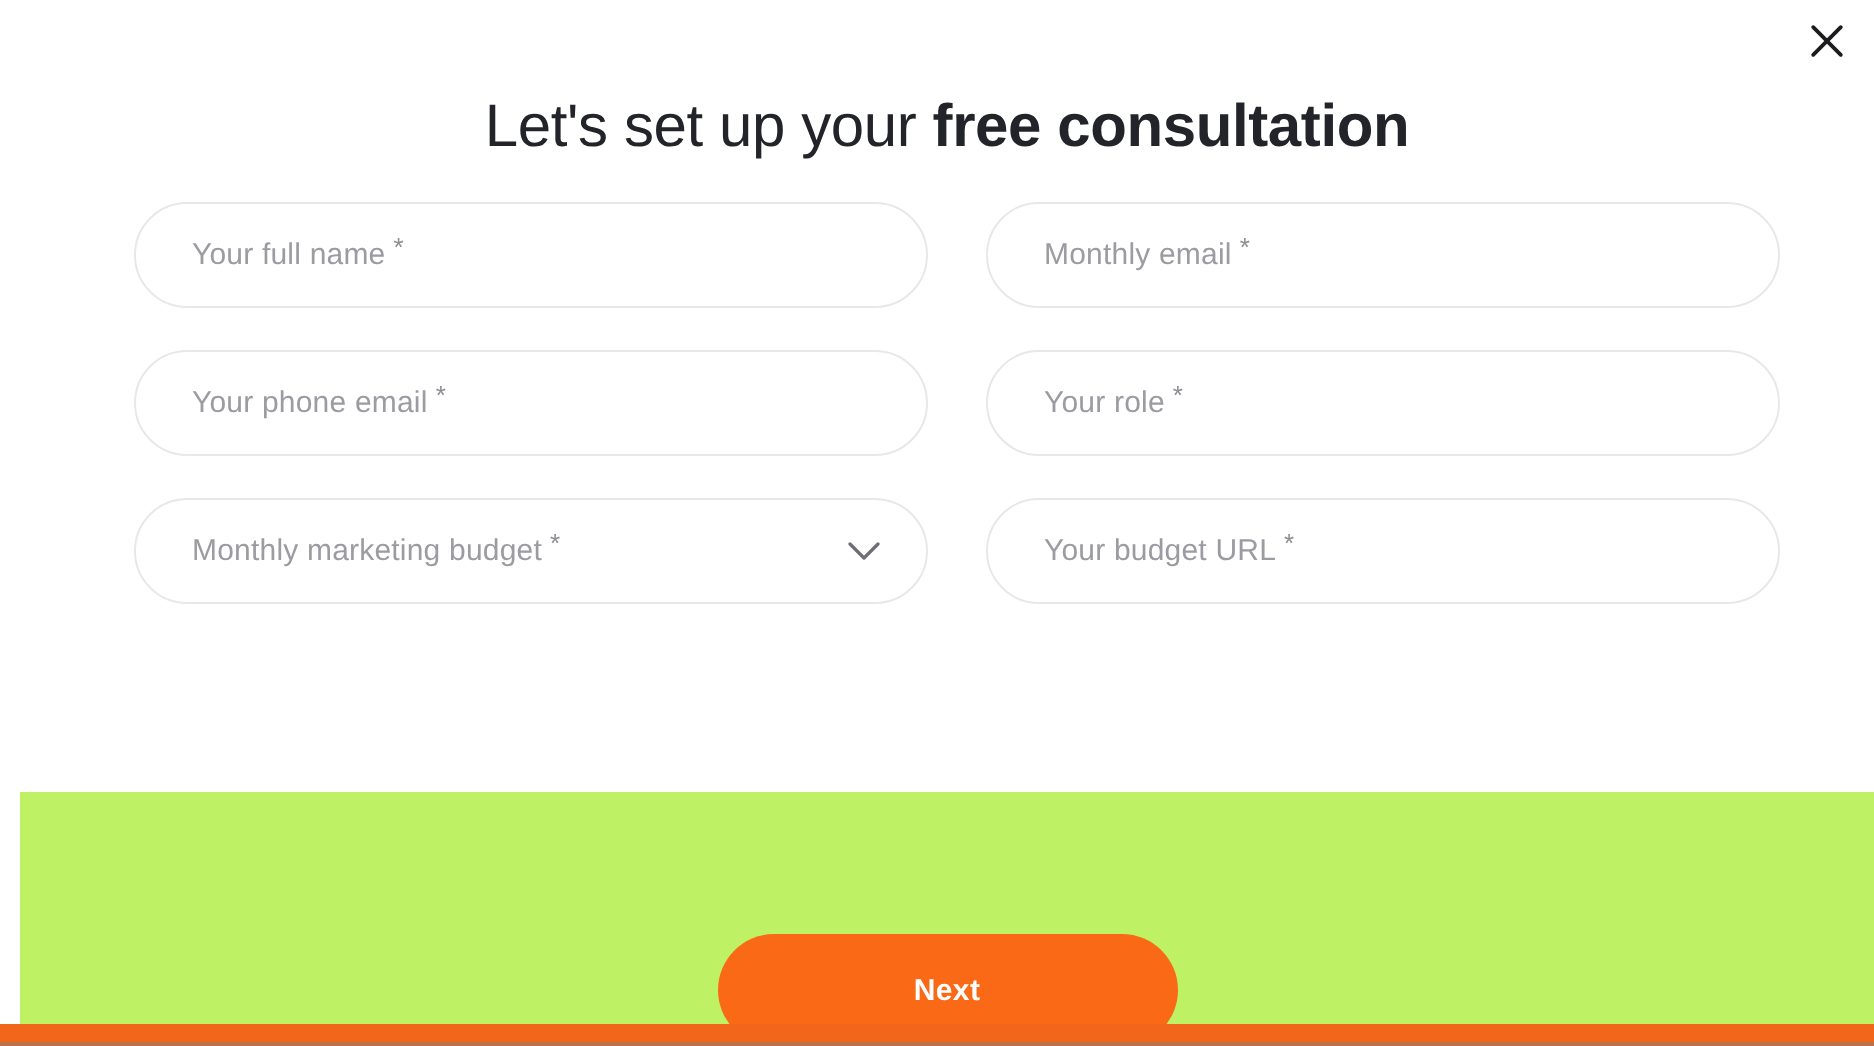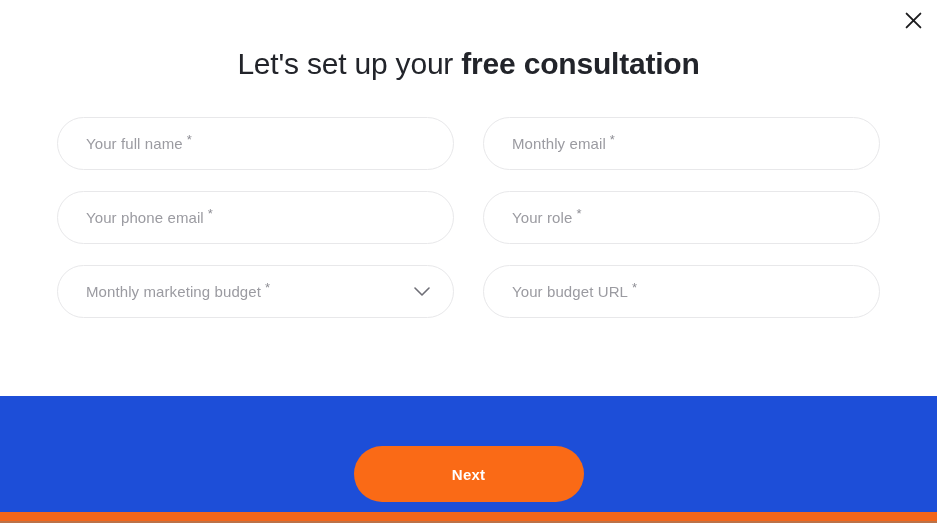--- a/index.html
+++ b/index.html
@@ -15,20 +15,21 @@
     background: #ffffff;
   }
 
   .modal {
     position: relative;
     width: 937px;
     height: 523px;
     background: #ffffff;
     display: flex;
     flex-direction: column;
+    padding-left: 10px;
   }
 
   
   .close-btn {
     position: absolute;
     top: 6px;
     right: 10px;
     width: 28px;
     height: 28px;
     display: flex;
@@ -57,21 +58,21 @@
     color: #22242A;
     font-weight: 400;
     margin-top: 46px;
     margin-bottom: 0;
     white-space: nowrap;
   }
   .title .strong { font-weight: 700; }
 
   
   .form-grid {
-    margin-top: 35px;
+    margin-top: 19px;
     display: grid;
     grid-template-columns: 397px 397px;
     column-gap: 29px;
     row-gap: 21px;
   }
 
   .field {
     position: relative;
     height: 53px;
     border: 1px solid #E8E8EA;
@@ -111,23 +112,23 @@
     transform: translateY(-50%);
     display: flex;
     align-items: center;
     justify-content: center;
     pointer-events: none;
   }
 
   
   .modal-footer {
     flex: 1 1 auto;
-    background: #1d4ed8;
-    display: flex;
-    align-items: center;
+    background: #bef264;
+    display: flex;
+    align-items: flex-end;
     justify-content: center;
     padding-top: 29px;
   }
 
   .next-btn {
     width: 230px;
     height: 56px;
     border: none;
     border-radius: 28px;
     background: #FA6A16;

